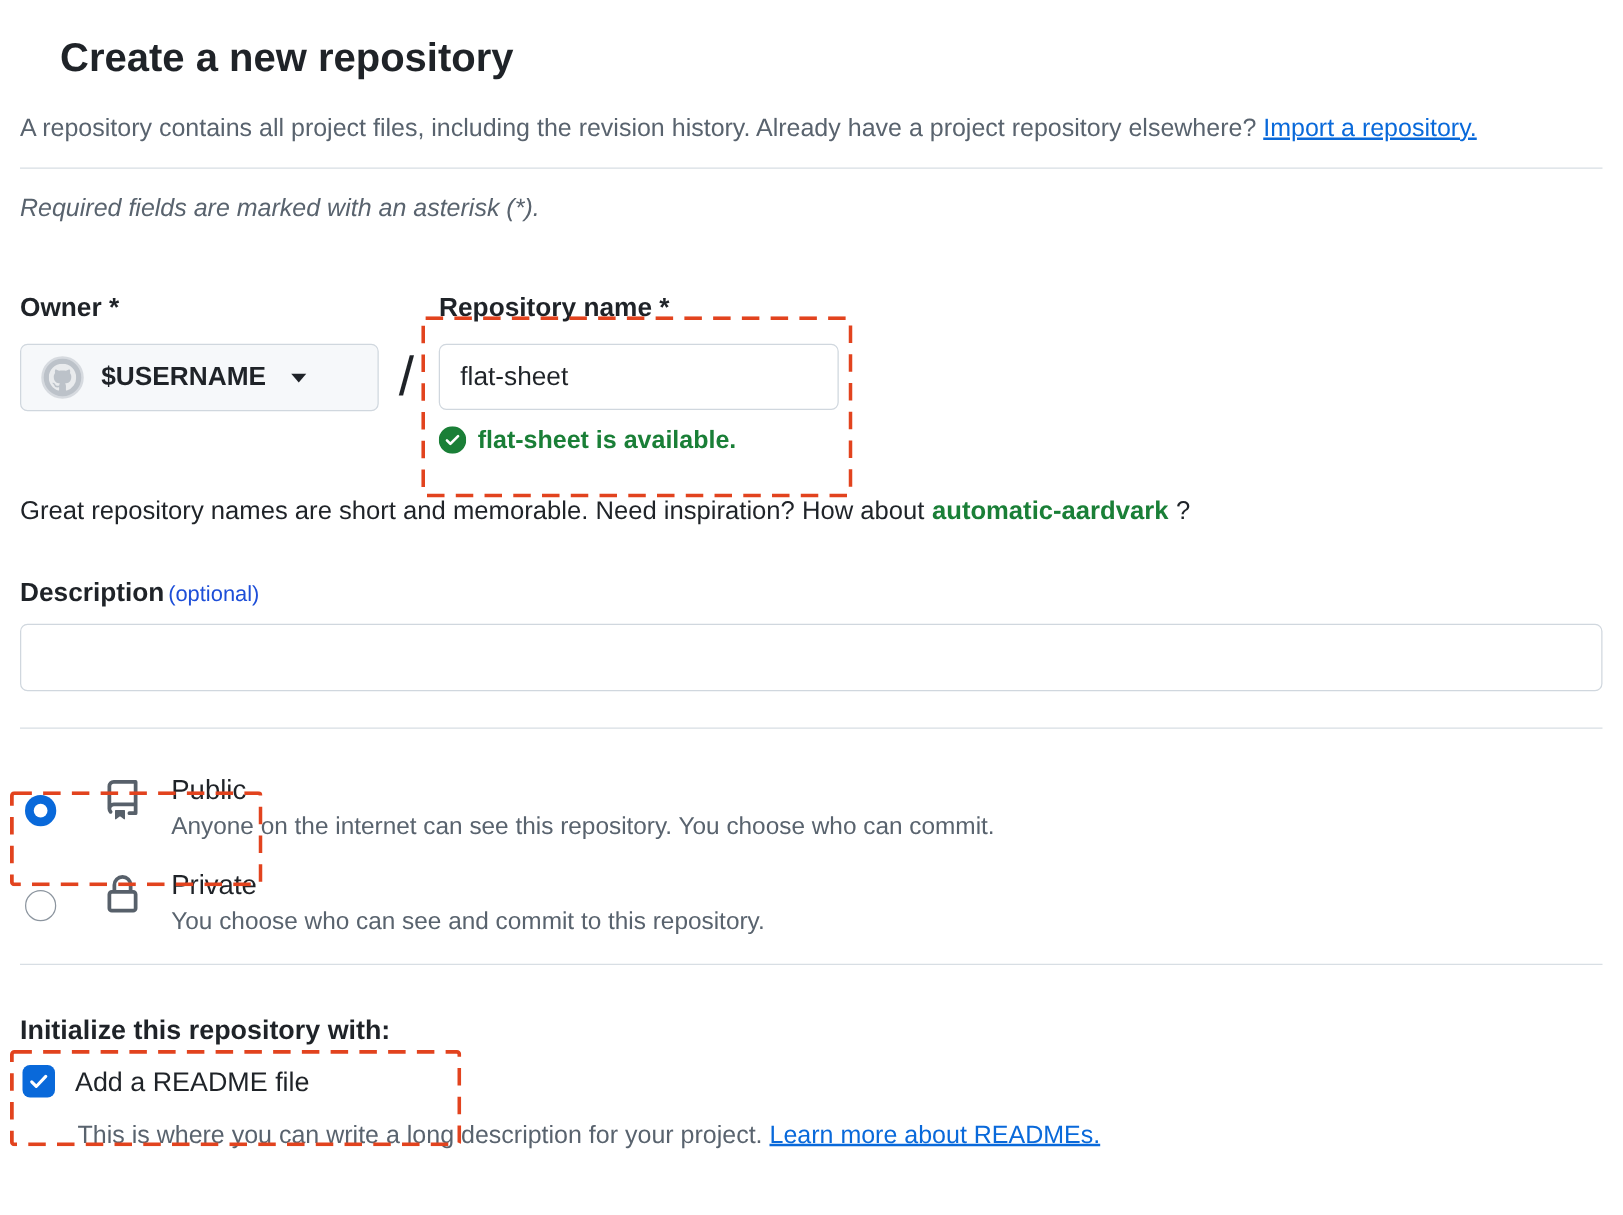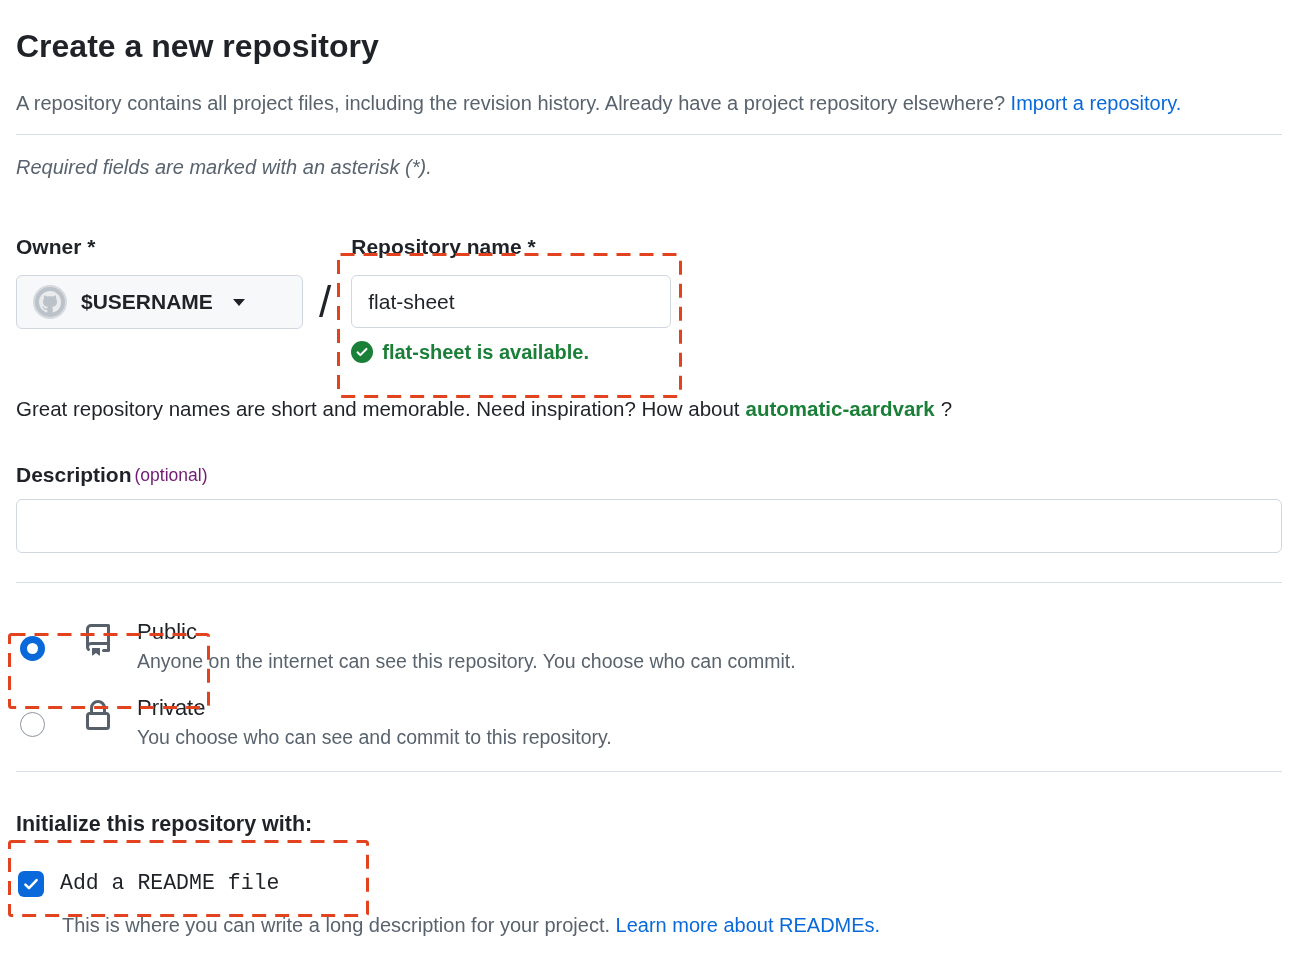--- a/index.html
+++ b/index.html
@@ -13,30 +13,32 @@
     color: #1f2328;
     overflow: hidden;
   }
   .content { padding: 0 16px; }
 
   .page-title {
     padding-top: 28px;
     font-size: 32px;
     line-height: 36px;
     font-weight: 700;
+    margin-left: 32px;
   }
   .intro {
     margin-top: 20px;
     font-size: 20px;
     line-height: 38px;
     color: #59636e;
     max-width: 1190px;
   }
   a.link, .link {
     color: #0969da;
+    text-decoration: underline;
     cursor: pointer;
   }
   .divider {
     border: 0;
     border-top: 1px solid #d8dee4;
     height: 0;
   }
   .divider.d1 { margin-top: 12px; }
   .divider.d2 { margin-top: 29px; }
   .divider.d3 { margin-top: 22px; }
@@ -108,21 +110,21 @@
     font-size: 20px;
     font-weight: 700;
     color: #1a7f37;
     line-height: 24px;
   }
 
   .suggestion { margin-top: 33px; font-size: 20.5px; line-height: 24px; color: #1f2328; }
   .suggested-name { color: #1a7f37; font-weight: 700; cursor: pointer; margin: 0 6px 0 6px; }
 
   .desc-label-row { margin-top: 42px; display: flex; align-items: center; gap: 3px; }
-  .optional-hint { font-size: 17.5px; font-weight: 400; color: #701a75; }
+  .optional-hint { font-size: 17.5px; font-weight: 400; color: #1d4ed8; }
   .desc-input {
     margin-top: 12px;
     width: 100%;
     height: 54px;
     border: 1px solid #d0d7de;
     border-radius: 6px;
     padding: 0 16px;
     font-size: 20px;
     font-family: "Liberation Sans", sans-serif;
     background: #fff;
@@ -154,21 +156,21 @@
   .radio.unchecked {
     background: #ffffff;
     border: 1.5px solid #8c959f;
   }
   .option-icon { width: 32px; height: 32px; margin: 5px 0 0 37px; flex: none; }
   .option-text { margin-left: 23px; }
   .option-title { font-size: 22px; line-height: 26px; color: #1f2328; cursor: pointer; }
   .option-desc { margin-top: 4px; font-size: 19.5px; line-height: 24px; color: #59636e; }
 
   .init-heading { margin-top: 39px; font-size: 21.5px; font-weight: 700; line-height: 26px; }
-  .readme-row { display: flex; align-items: flex-end; margin-top: 32px; font-family: Liberation Mono, monospace; }
+  .readme-row { display: flex; align-items: flex-start; margin-top: 15px; }
   .checkbox {
     width: 26px; height: 26px;
     border-radius: 6px;
     background: #0969da;
     margin-left: 2px;
     display: flex; align-items: center; justify-content: center;
     cursor: pointer;
     flex: none;
   }
   .readme-label { margin-left: 16px; font-size: 21.5px; line-height: 28px; color: #1f2328; cursor: pointer; }

